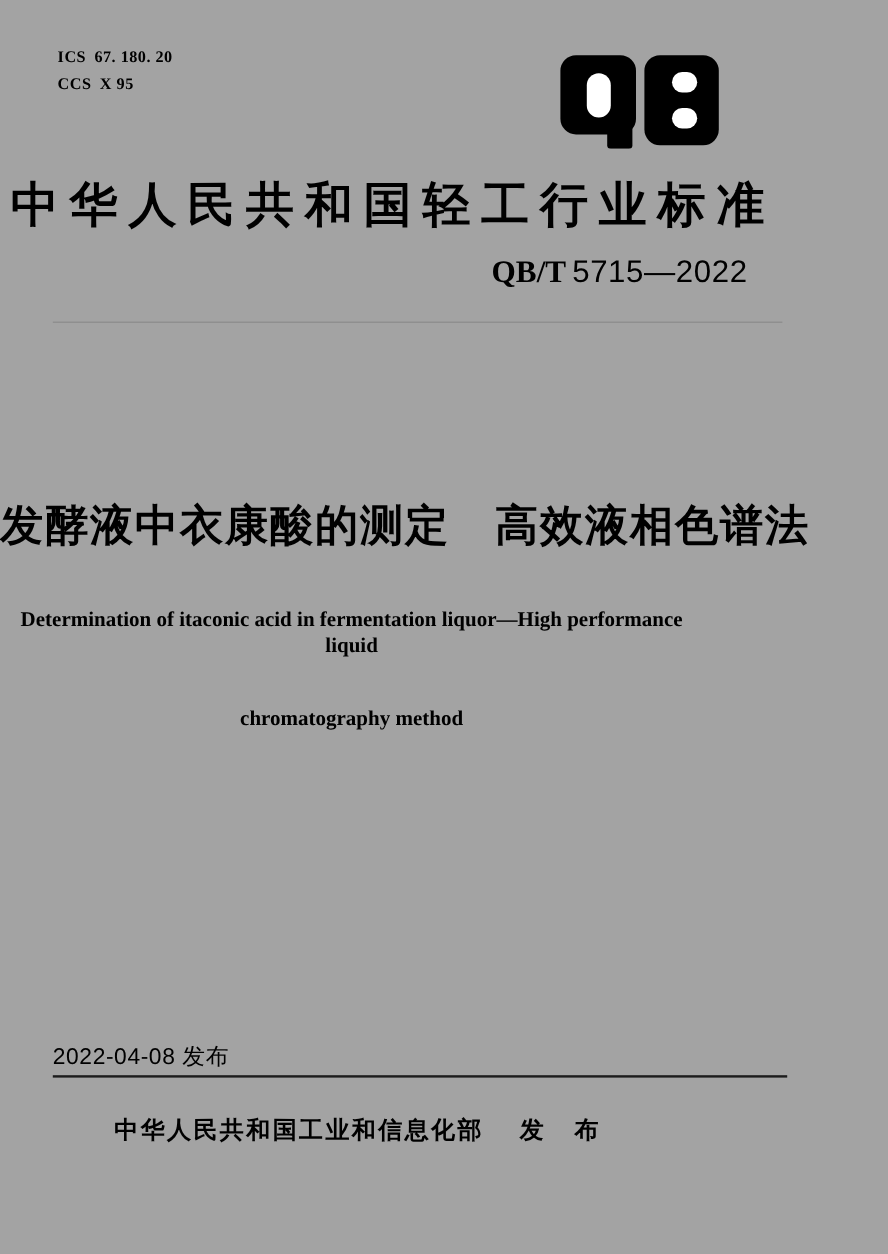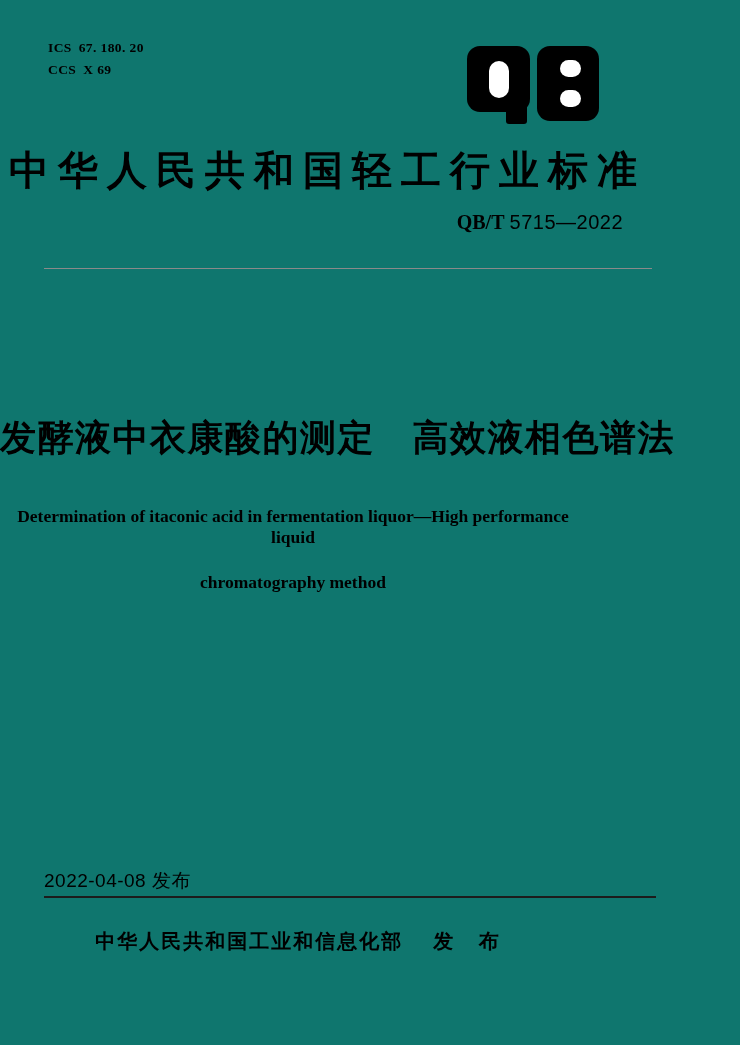--- a/index.html
+++ b/index.html
@@ -4,21 +4,21 @@
 <style>
   html, body {
     margin: 0;
     padding: 0;
     background: #e8e8e8;
   }
   .page {
     position: relative;
     width: 740px;
     height: 1045px;
-    background: #0f766e;
+    background: #a3a3a3;
     margin: 0 auto;
     overflow: hidden;
     font-family: "Liberation Sans", sans-serif;
     color: #000000;
   }
 
   
   .codes {
     position: absolute;
     left: 48px;
@@ -53,21 +53,21 @@
     letter-spacing: 9px;
     white-space: nowrap;
     text-indent: 9px; 
   }
 
   
   .std-number {
     position: absolute;
     top: 211px;
     right: 117px;
-    font-size: 20px;
+    font-size: 26px;
     white-space: nowrap;
   }
   .std-prefix {
     font-family: "Liberation Serif", serif;
     font-weight: bold;
     margin-right: 5px;
   }
   .std-digits {
     font-family: "Liberation Sans", sans-serif;
     font-weight: 500;
@@ -101,21 +101,21 @@
     position: absolute;
     top: 506px;
     left: 0;
     width: 586px;
     text-align: center;
     font-family: "Liberation Serif", serif;
     font-weight: bold;
     font-size: 17.5px;
   }
   .title-en .en-line2 {
-    margin-top: 24px;
+    margin-top: 40px;
   }
 
   
   .dates {
     position: absolute;
     top: 868px;
     left: 44px;
     width: 612px;
     display: flex;
     justify-content: flex-start;
@@ -154,21 +154,21 @@
 </head>
 <body>
 
 <div class="page">
 
   <div class="codes">
     <div>
       <span class="code-label">ICS</span><span>67. 180. 20</span>
     </div>
     <div>
-      <span class="code-label">CCS</span><span>X 69</span>
+      <span class="code-label">CCS</span><span>X 95</span>
     </div>
   </div>
 
   <svg class="logo" viewBox="0 0 134 79" xmlns="http://www.w3.org/2000/svg" aria-hidden="true">
 
     <rect x="1" y="1" width="63" height="66" rx="13" fill="#000000"></rect>
 
     <rect x="23" y="16" width="20" height="37" rx="10" fill="#ffffff"></rect>
 
     <rect x="40" y="52" width="21" height="27" rx="3" fill="#000000"></rect>

